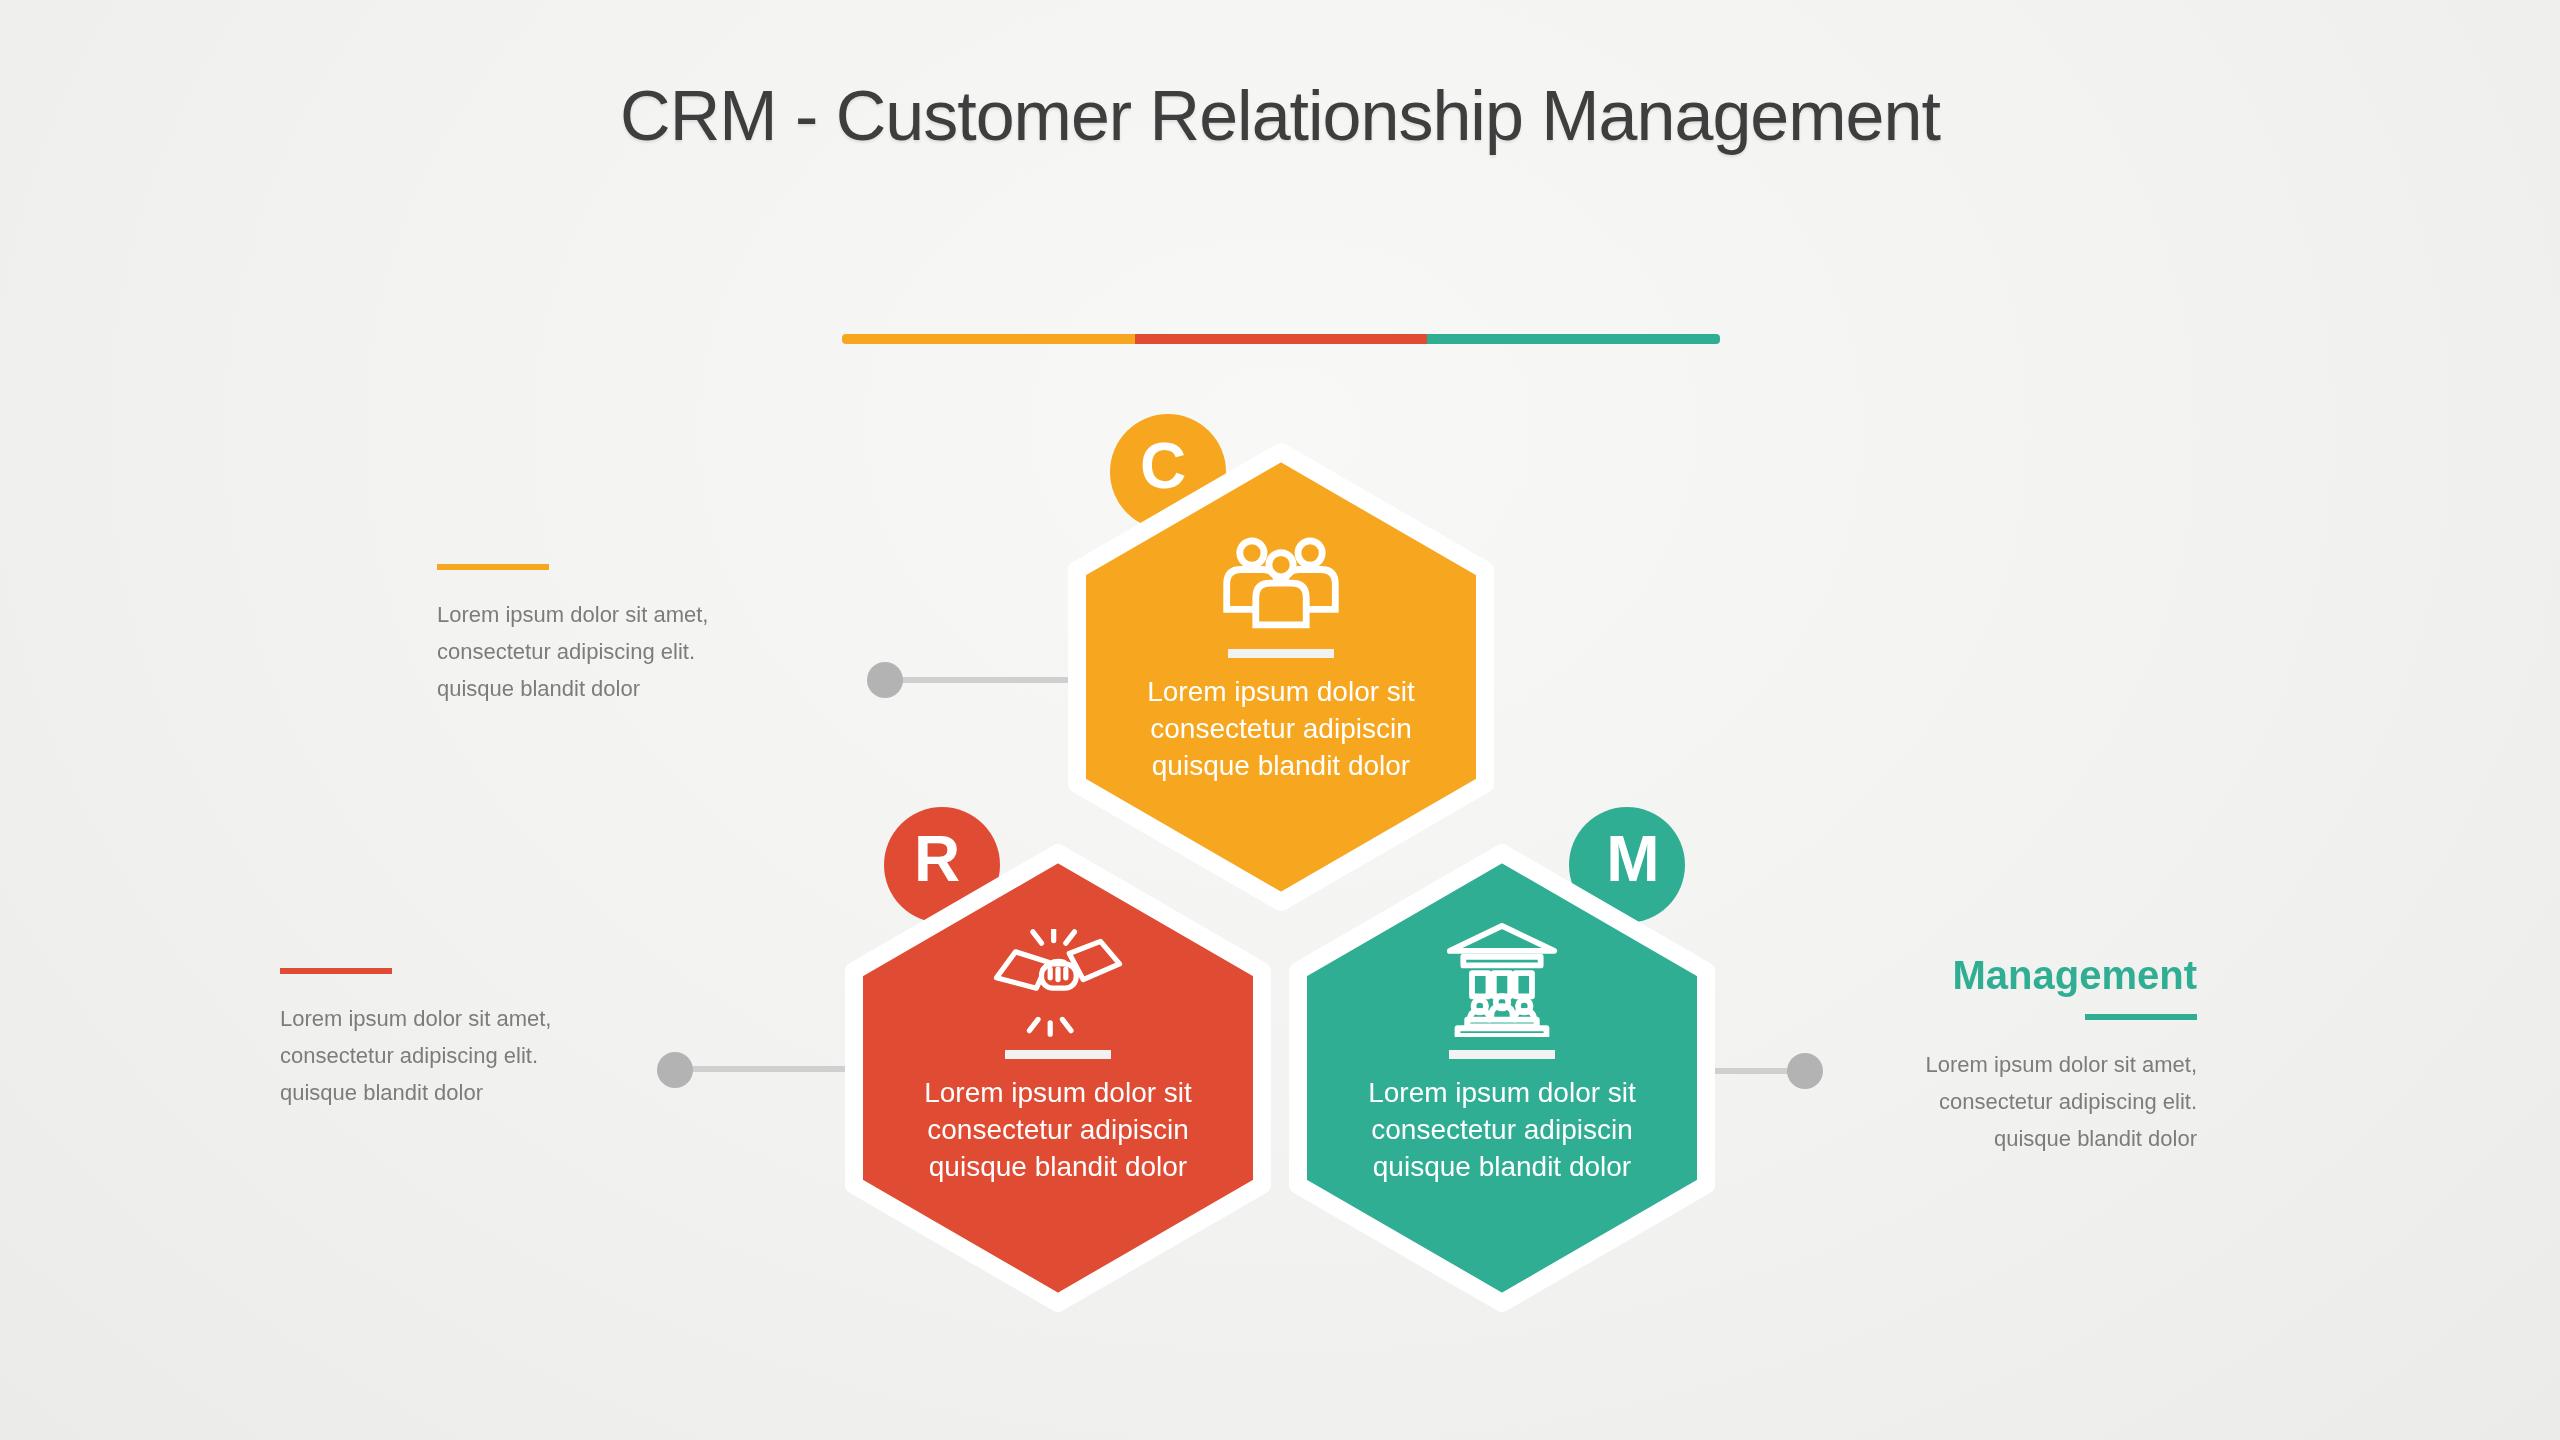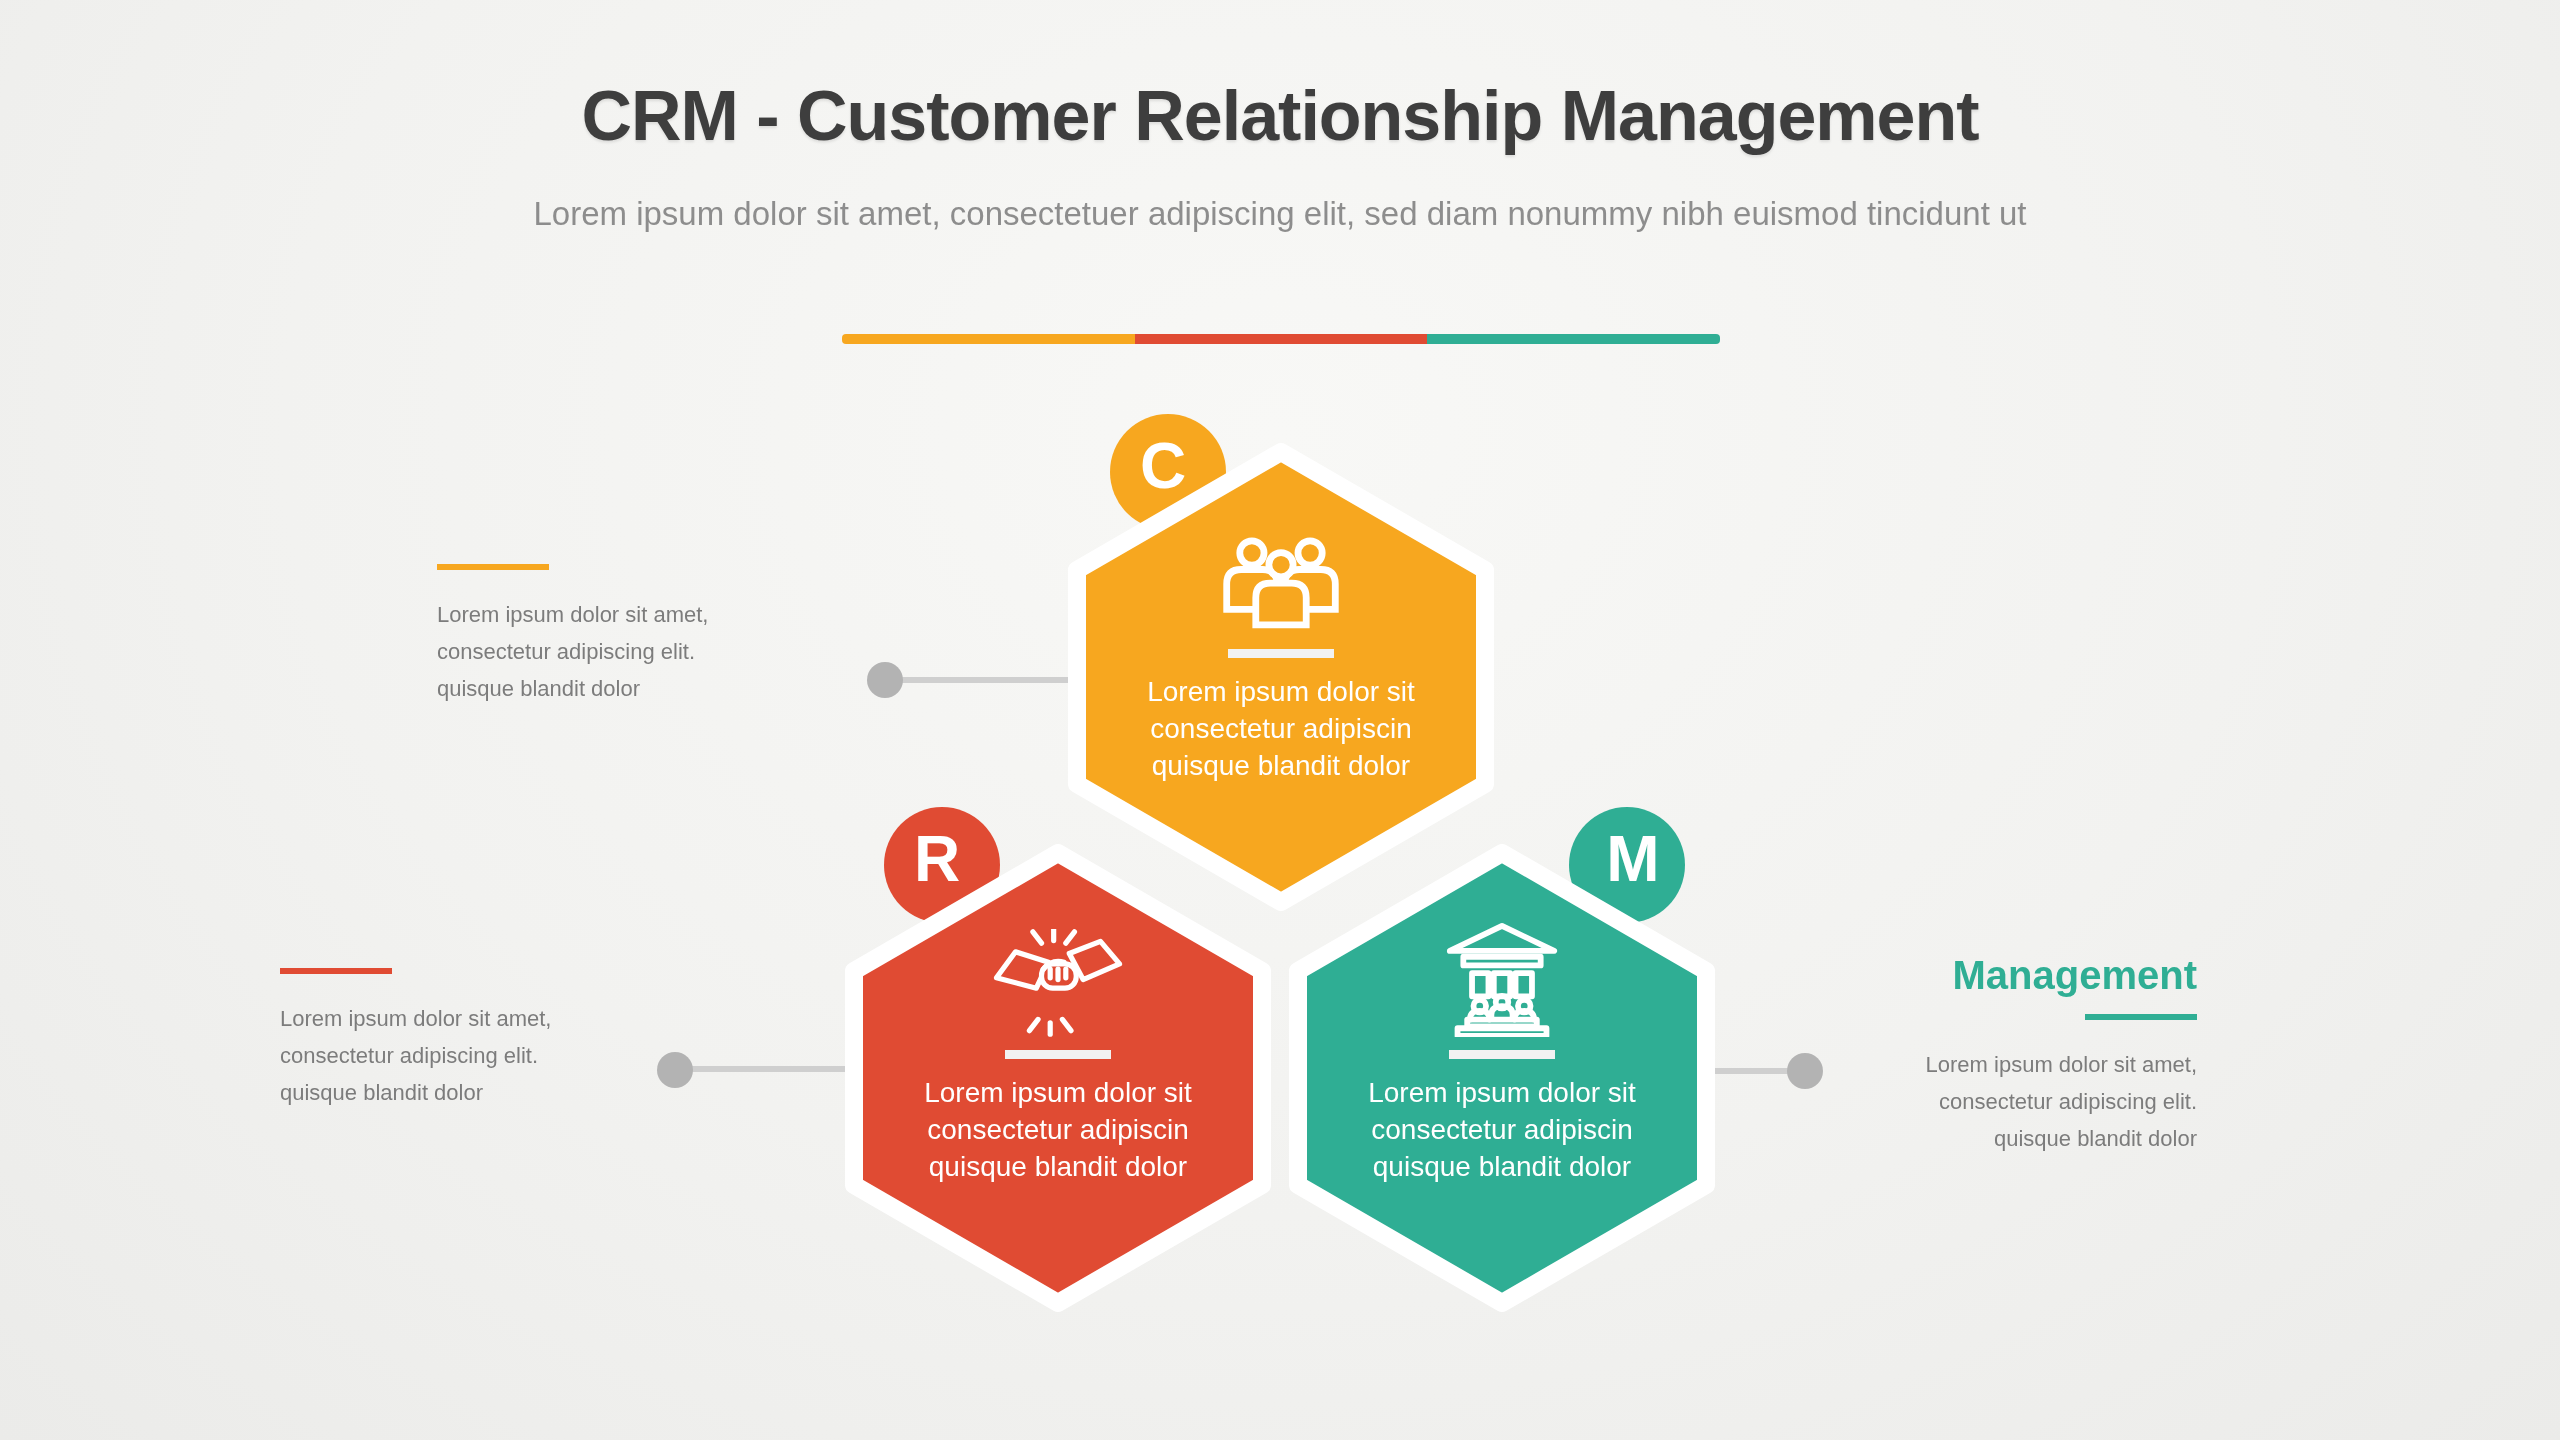--- a/index.html
+++ b/index.html
@@ -5,21 +5,21 @@
   html,body{margin:0;padding:0;background:#e8e8e6;}
   #canvas{
     position:relative;width:2560px;height:1440px;overflow:hidden;
     background:radial-gradient(ellipse at 50% 30%, #f8f8f6 0%, #f2f2f0 55%, #ebebe9 100%);
     font-family:"Liberation Sans","DejaVu Sans",sans-serif;
   }
   .abs{position:absolute;}
   
   .title{
     top:76px;left:0;width:100%;text-align:center;
-    font-size:70px;font-weight:700;letter-spacing:-1px;color:#3e3e3e;
+    font-size:70px;font-weight:400;letter-spacing:-1px;color:#3e3e3e;
     text-shadow:0 2px 3px rgba(0,0,0,0.10);
   }
   .subtitle{
     top:190px;left:0;width:100%;text-align:center;
     font-size:33px;line-height:47px;color:#8d8d8d;font-weight:400;
   }
   
   .divider{top:334px;left:842px;width:878px;height:10px;display:flex;border-radius:4px;overflow:hidden;}
   .divider span{flex:1 1 0;height:100%;}
   
@@ -50,21 +50,20 @@
   .connector-line{height:6px;background:#cfcfcf;z-index:0;}
   .connector-dot{width:36px;height:36px;border-radius:50%;background:#b3b3b3;z-index:0;}
 </style>
 </head>
 <body>
 
 <div id="canvas">
 
   <div class="abs title" style="color: rgb(62, 62, 62);">CRM - Customer Relationship Management</div>
   <div class="abs subtitle" style="color: rgb(141, 141, 141);">
-    <div>Lorem ipsum dolor sit amet, consectetuer adipiscing elit, sed diam nonummy nibh euismod tincidunt ut</div>
   </div>
 
   <div class="abs divider">
     <span style="background: rgb(247, 167, 31);"></span>
     <span style="background: rgb(224, 75, 51);"></span>
     <span style="background: rgb(47, 174, 148);"></span>
   </div>
 
   <div class="abs connector-line" style="left: 885px; top: 677px; width: 183px; background: rgb(207, 207, 207);"></div>
   <div class="abs connector-dot" style="left: 867px; top: 662px; background: rgb(179, 179, 179);"></div>

